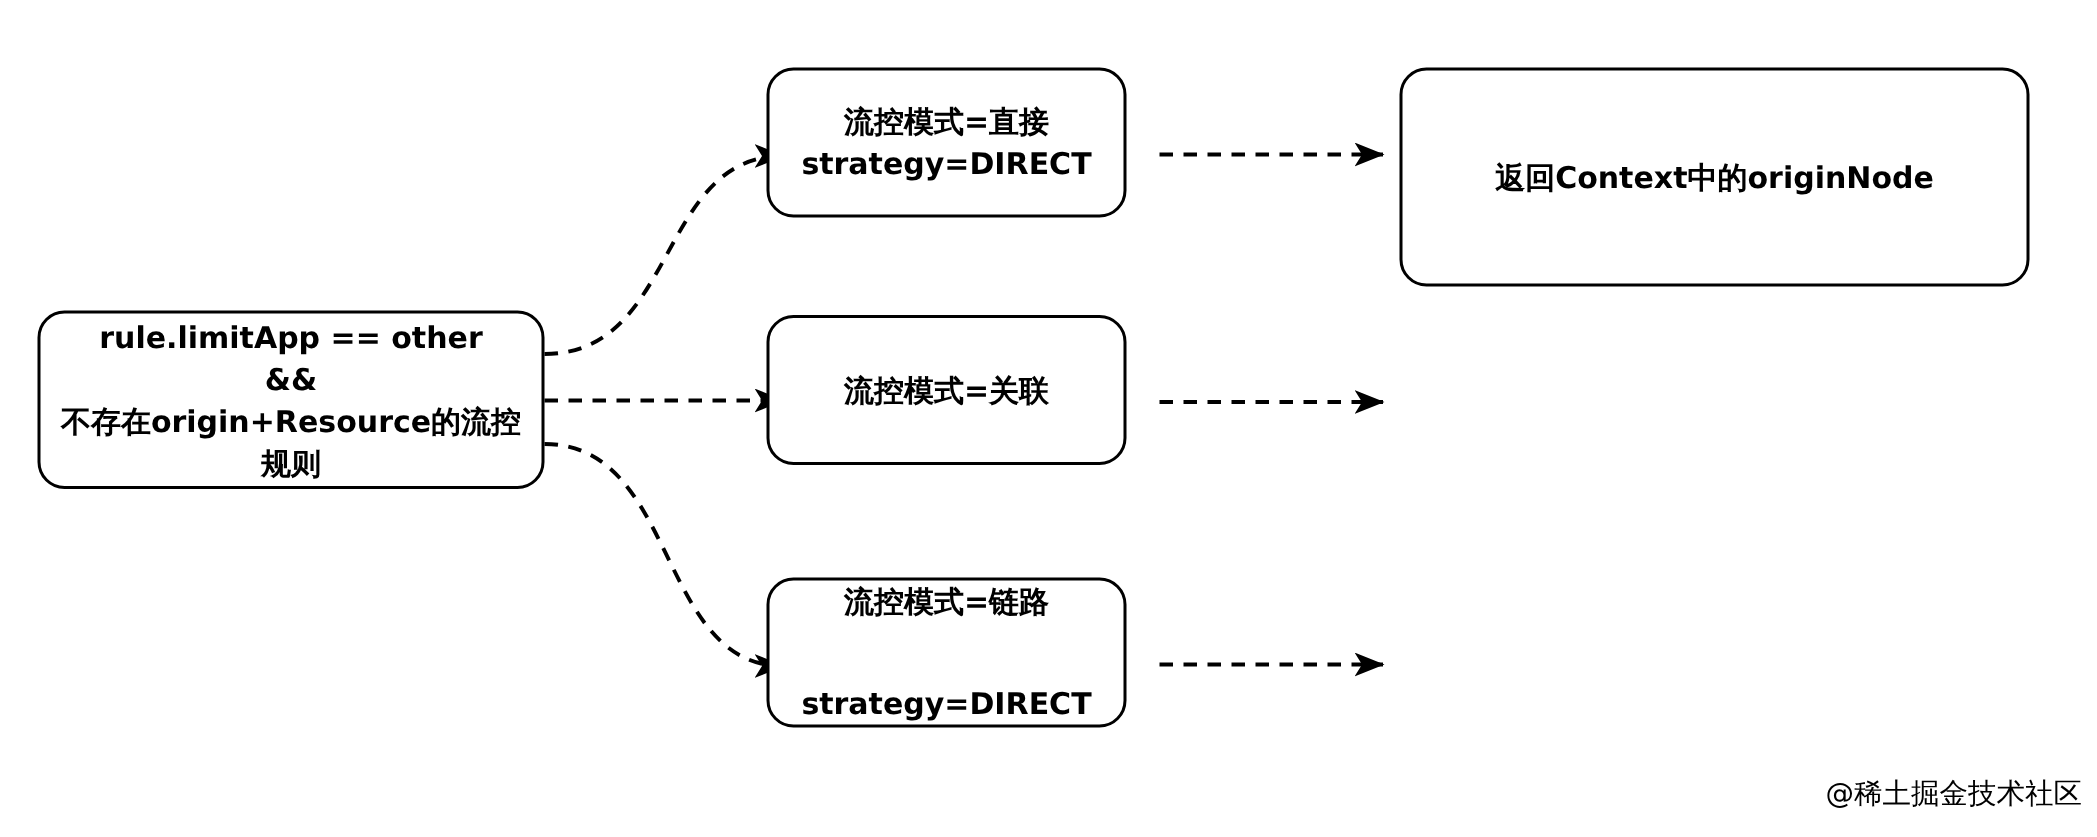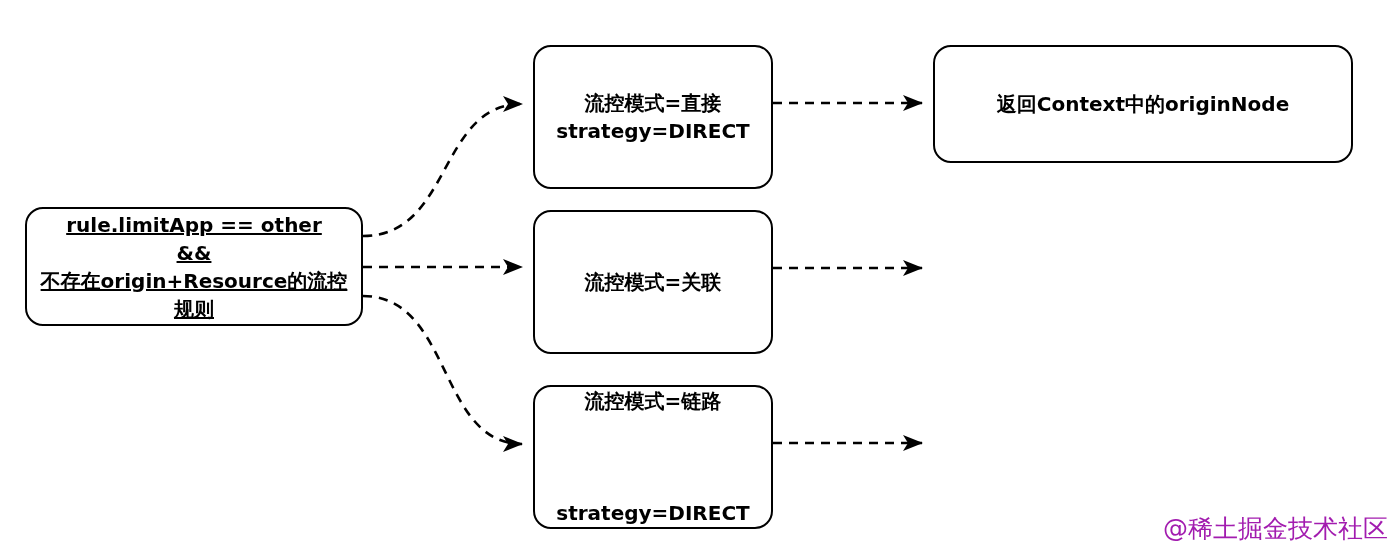--- a/index.html
+++ b/index.html
@@ -34,39 +34,39 @@
     justify-content: center;
     text-align: center;
     color: #000000;
     font-weight: 700;
     font-size: 20px;
     line-height: 28px;
   }
   .node .line {
     white-space: nowrap;
   }
-  .node-root   { left: 25px;  top: 207px; width: 338px; height: 119px; text-decoration: underline; }
-  .node-mode   { left: 533px; width: 240px; height: 144px; }
-  .node-result { left: 933px; width: 420px; height: 118px; }
+  .node-root   { left: 25px;  top: 207px; width: 338px; height: 119px; }
+  .node-mode   { left: 511px; width: 240px; height: 100px; }
+  .node-result { left: 933px; width: 420px; height: 146px; }
   .row-1 { top: 45px; }
   .row-2 { top: 210px; }
   .row-3 { top: 385px; justify-content: space-between; }
   .edge {
     fill: none;
     stroke: #000000;
     stroke-width: 2.6px;
     stroke-dasharray: 9 7;
   }
   .watermark {
     position: absolute;
     right: 10px;
     top: 518px;
-    font-size: 25px;
+    font-size: 19px;
     line-height: 22px;
-    color: #a21caf;
+    color: #000000;
     font-weight: 400;
     white-space: nowrap;
   }
 </style>
 </head>
 <body>
 
 <div class="canvas">
 
   <svg class="edges-layer" viewBox="0 0 1398 558" xmlns="http://www.w3.org/2000/svg">

